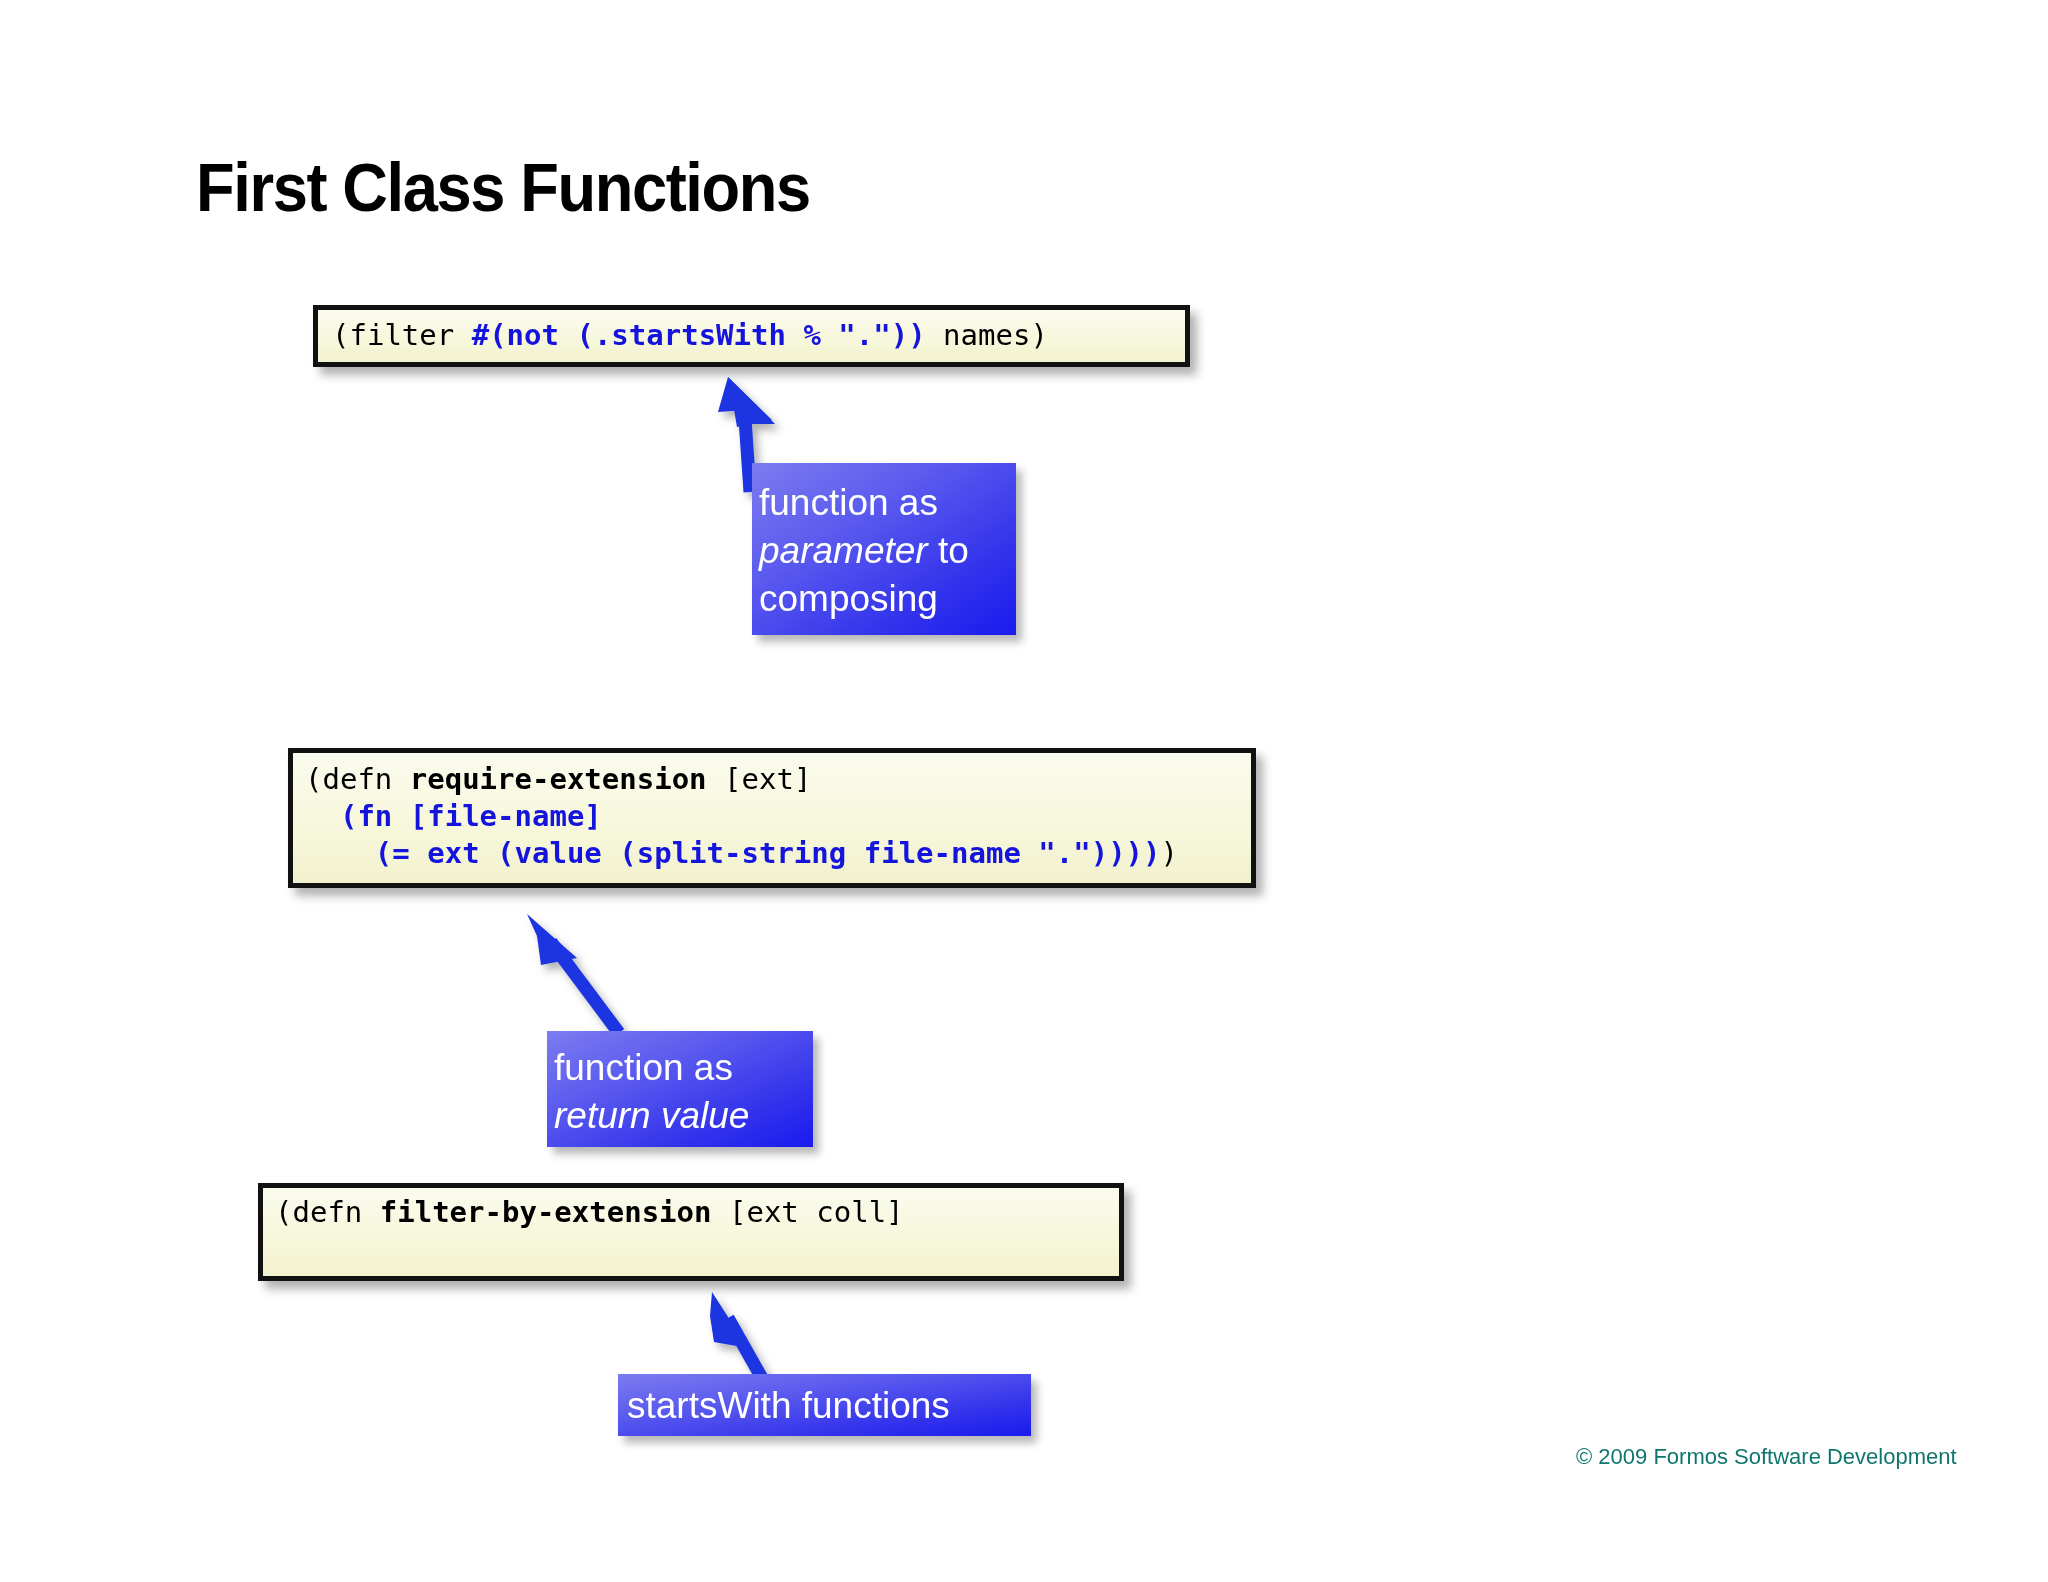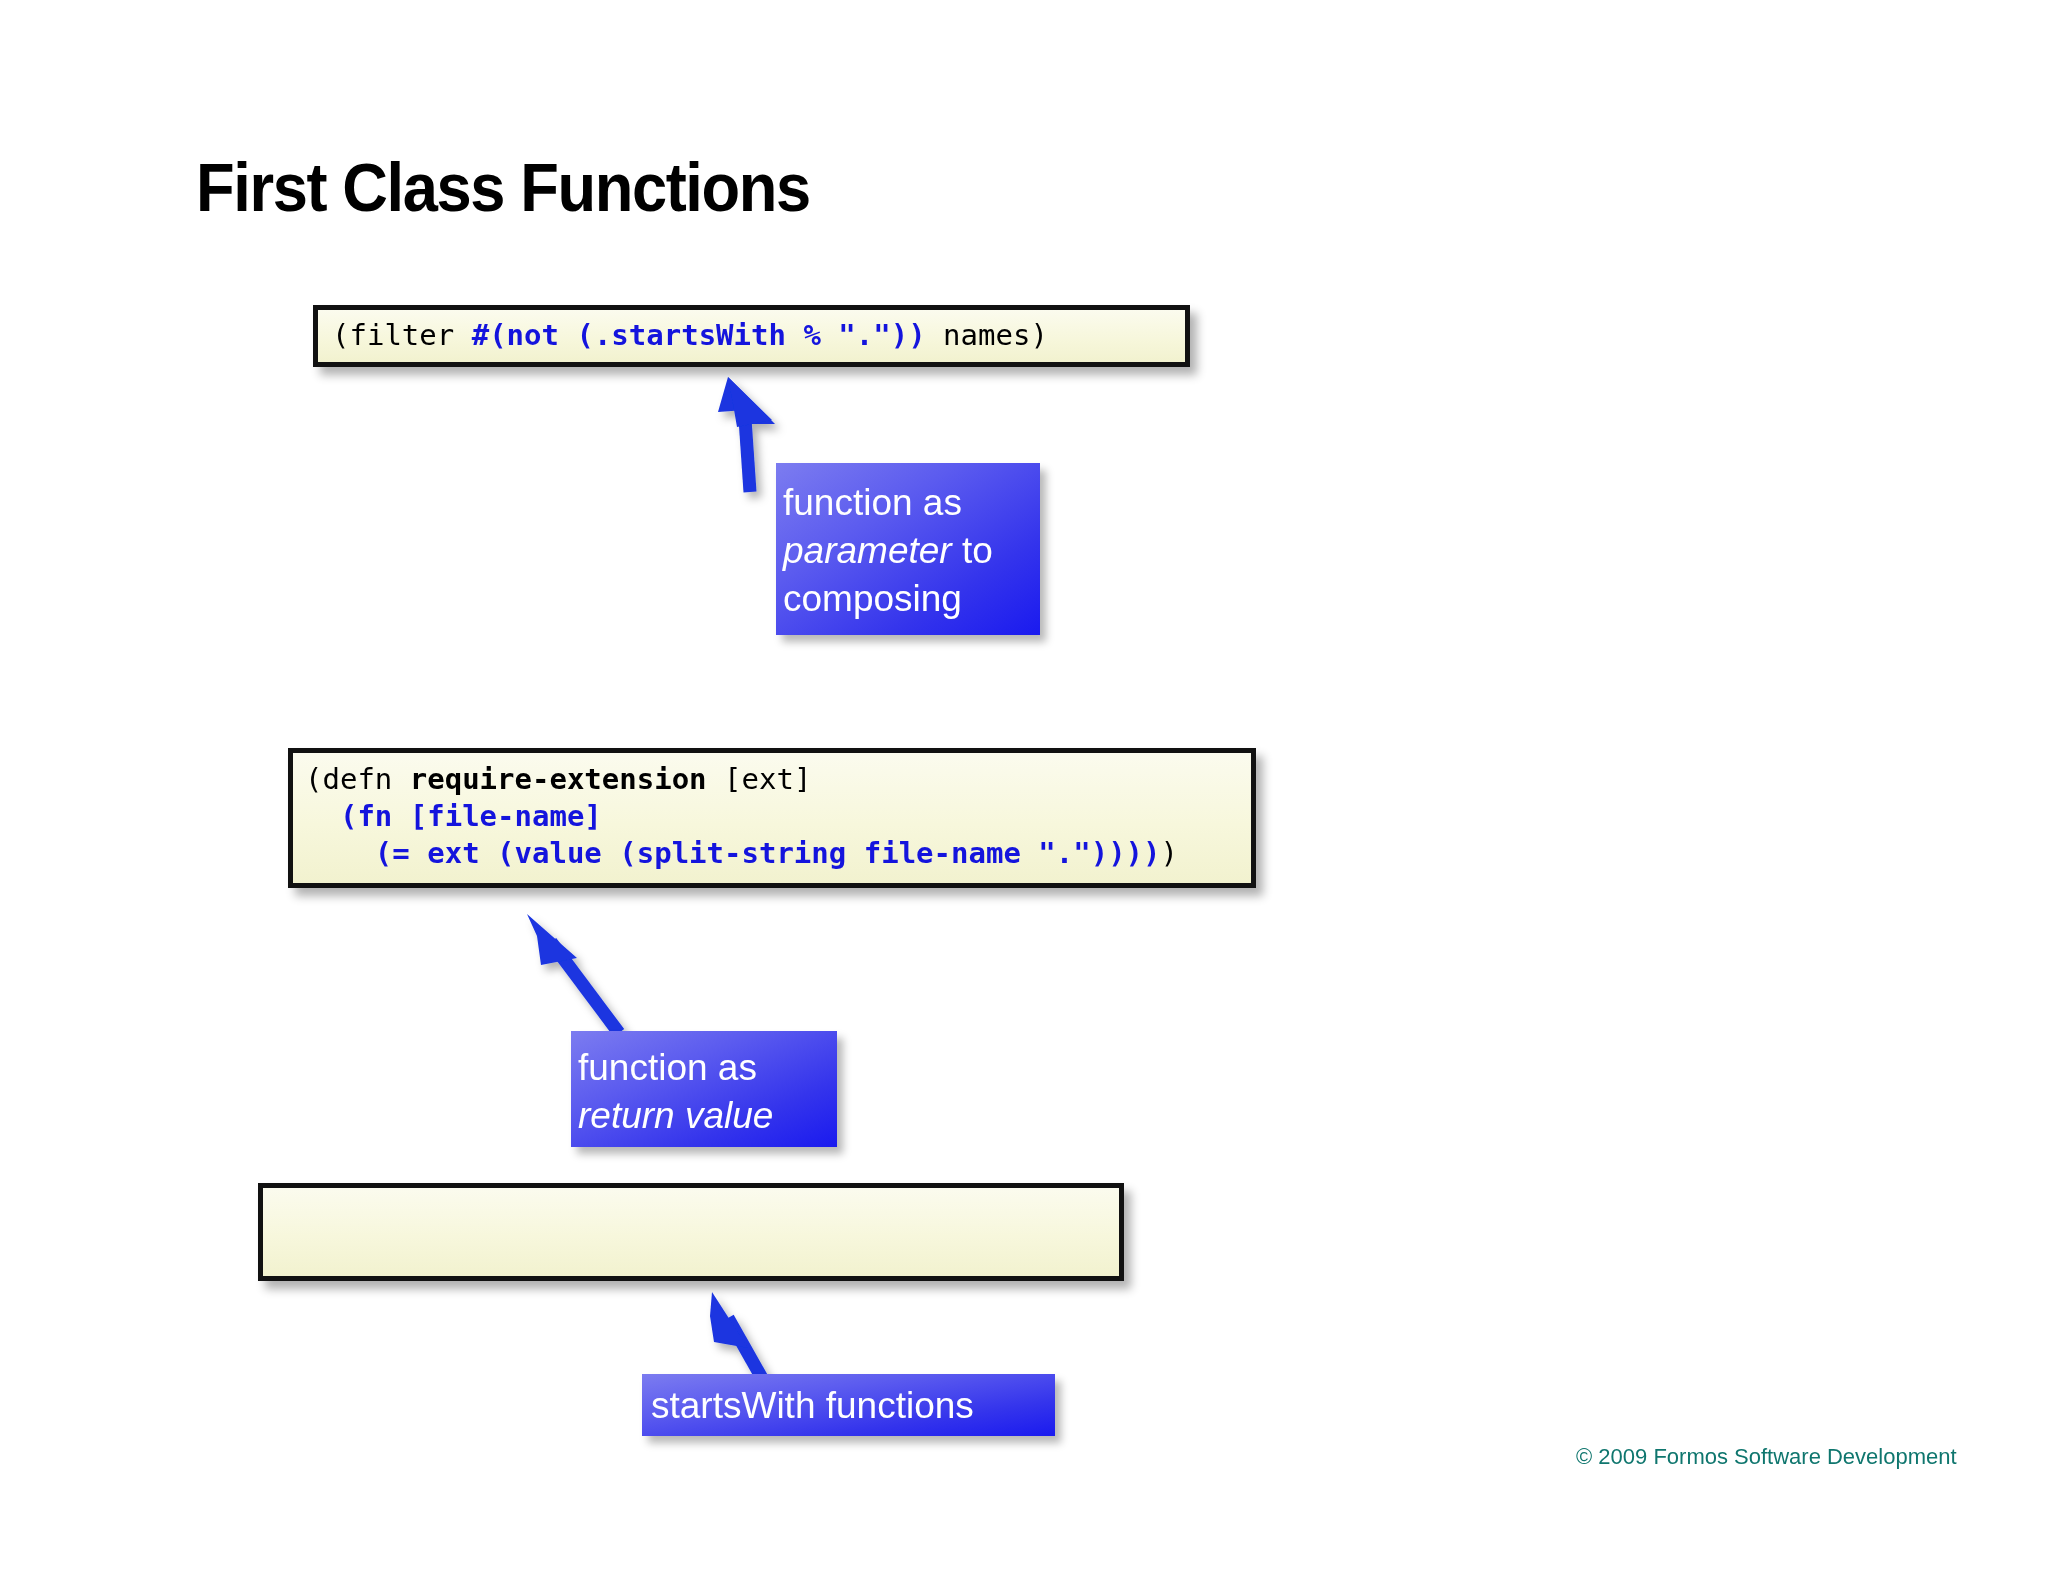--- a/index.html
+++ b/index.html
@@ -87,21 +87,20 @@
   
   .callout {
     position: absolute;
     background: linear-gradient(to bottom right, #7c7cf0 0%, #5b5bef 35%, #3434ec 72%, #1a1aef 100%);
     color: #ffffff;
     box-shadow: 6px 7px 8px rgba(0,0,0,0.28);
     font-family: "Liberation Sans", sans-serif;
     font-weight: normal;
     box-sizing: border-box;
     z-index: 5;
-    margin-left: 24px;
   }
   .callout .line {
     white-space: nowrap;
     line-height: 1.30;
   }
   .callout em {
   }
 
   #callout-parameter {
     left: 752px;
@@ -178,21 +177,21 @@
   <g filter="url(#arrowShadow)">
     <line x1="763" y1="1380" x2="728" y2="1318" stroke="#1a35e0" stroke-width="13" stroke-linecap="butt"></line>
     <polygon points="712,1292 748,1348 714,1342 710,1316" fill="#1a35e0"></polygon>
   </g>
 </svg>
 
 <div class="code-box" id="code-box-1"><div class="code-line"><span>(filter </span><span class="kw-blue">#(not (.startsWith % "."))</span><span> names)</span></div></div>
 
 <div class="code-box" id="code-box-2"><div class="code-line"><span>(defn </span><span class="kw-bold">require-extension</span><span> [ext]</span></div><div class="code-line"><span>  </span><span class="kw-blue">(fn [file-name]</span></div><div class="code-line"><span>    </span><span class="kw-blue">(= ext (value (split-string file-name "."))))</span><span>)</span></div></div>
 
-<div class="code-box" id="code-box-3"></div>
+<div class="code-box" id="code-box-3"><div class="code-line"><span>(defn </span><span class="kw-bold">filter-by-extension</span><span> [ext coll]</span></div></div>
 
 <div class="callout" id="callout-parameter">
     <div class="line"><span>function as</span></div>
     <div class="line"><em>parameter</em><span> to</span></div>
     <div class="line"><span>composing</span></div>
   </div>
 
 <div class="callout" id="callout-return">
     <div class="line"><span>function as</span></div>
     <div class="line"><em>return value</em></div>

